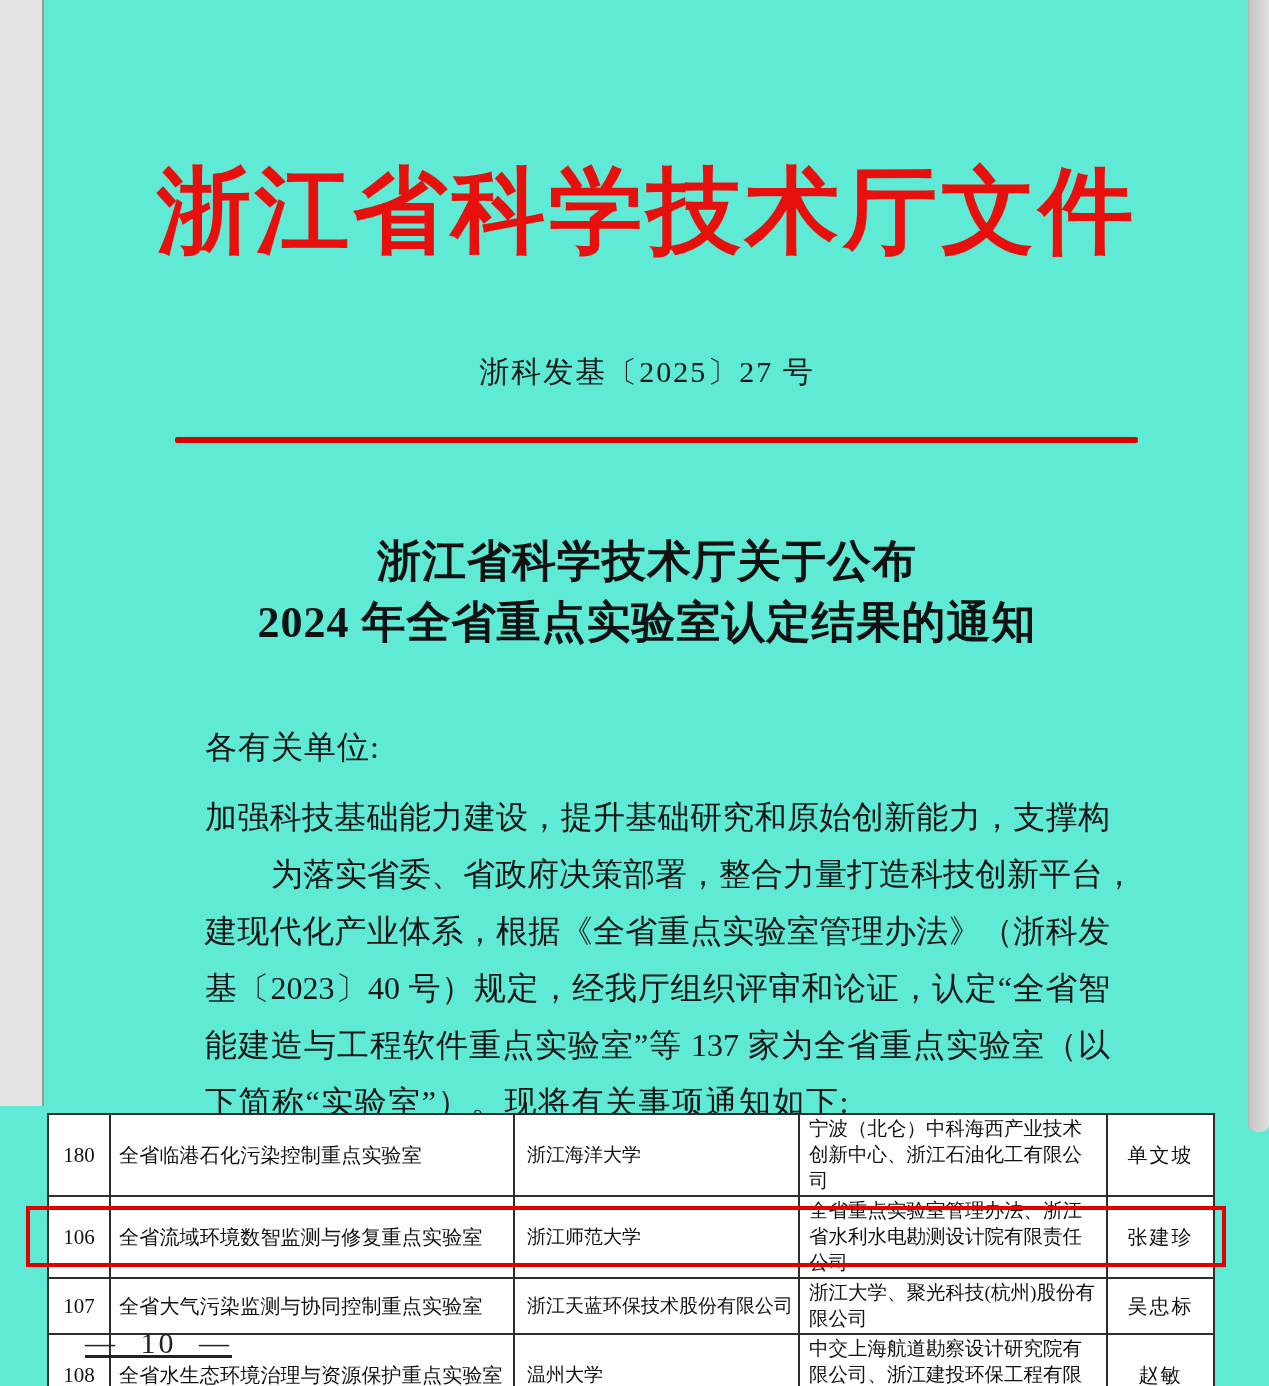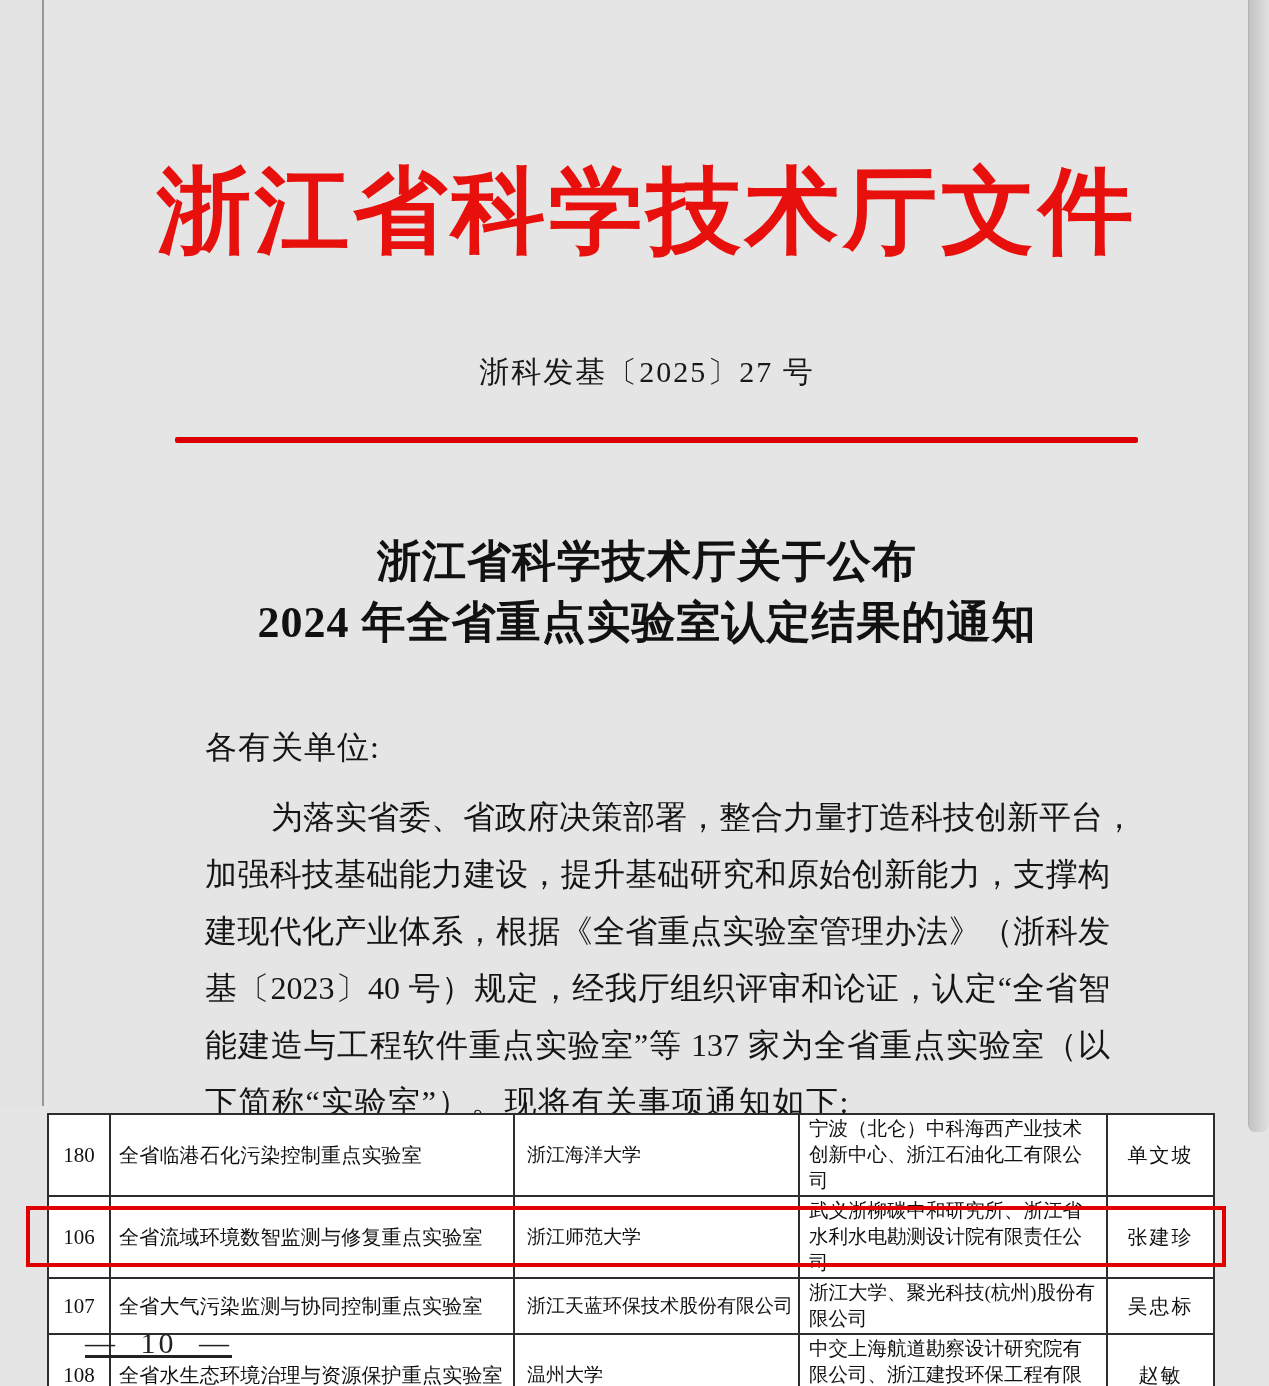--- a/index.html
+++ b/index.html
@@ -5,21 +5,21 @@
   * { margin: 0; padding: 0; box-sizing: border-box; }
   html, body { background: #ffffff; }
   body {
     font-family: "Liberation Serif", "DejaVu Serif", serif;
     color: #1c1c1c;
   }
   .canvas {
     position: relative;
     width: 1269px;
     height: 1386px;
-    background: #e5e5e5;
+    background: #5eead4;
     overflow: hidden;
   }
   
   .edge-left {
     position: absolute; left: 0; top: 0;
     width: 44px; height: 1106px;
     background: #e3e3e3;
     border-right: 2px solid #979797;
   }
   .edge-right {
@@ -160,22 +160,22 @@
     <div class="red-rule"></div>
 
     <div class="notice-title">
       <div>浙江省科学技术厅关于公布</div>
       <div>2024 年全省重点实验室认定结果的通知</div>
     </div>
 
     <div class="salutation">各有关单位:</div>
 
     <div class="body-block">
+      <div class="body-line">加强科技基础能力建设，提升基础研究和原始创新能力，支撑构</div>
       <div class="body-line indent">为落实省委、省政府决策部署，整合力量打造科技创新平台，</div>
-      <div class="body-line">加强科技基础能力建设，提升基础研究和原始创新能力，支撑构</div>
       <div class="body-line">建现代化产业体系，根据《全省重点实验室管理办法》（浙科发</div>
       <div class="body-line">基〔2023〕40 号）规定，经我厅组织评审和论证，认定“全省智</div>
       <div class="body-line">能建造与工程软件重点实验室”等 137 家为全省重点实验室（以</div>
       <div class="body-line last">下简称“实验室”）。现将有关事项通知如下:</div>
     </div>
 
   </div>
 
   <table class="lab-table">
     <colgroup>
@@ -190,21 +190,21 @@
         <td class="cell-no">180</td>
         <td class="cell-lab">全省临港石化污染控制重点实验室</td>
         <td class="cell-host">浙江海洋大学</td>
         <td class="cell-partners">宁波（北仑）中科海西产业技术创新中心、浙江石油化工有限公司</td>
         <td class="cell-director">单文坡</td>
       </tr>
       <tr class="row-h2">
         <td class="cell-no">106</td>
         <td class="cell-lab">全省流域环境数智监测与修复重点实验室</td>
         <td class="cell-host">浙江师范大学</td>
-        <td class="cell-partners">武义浙柳碳中和研究所、浙江省水利水电勘测设计院有限责任公司</td>
+        <td class="cell-partners">全省重点实验室管理办法、浙江省水利水电勘测设计院有限责任公司</td>
         <td class="cell-director">张建珍</td>
       </tr>
       <tr class="row-h3">
         <td class="cell-no">107</td>
         <td class="cell-lab">全省大气污染监测与协同控制重点实验室</td>
         <td class="cell-host">浙江天蓝环保技术股份有限公司</td>
         <td class="cell-partners">浙江大学、聚光科技(杭州)股份有限公司</td>
         <td class="cell-director">吴忠标</td>
       </tr>
       <tr class="row-h4">

